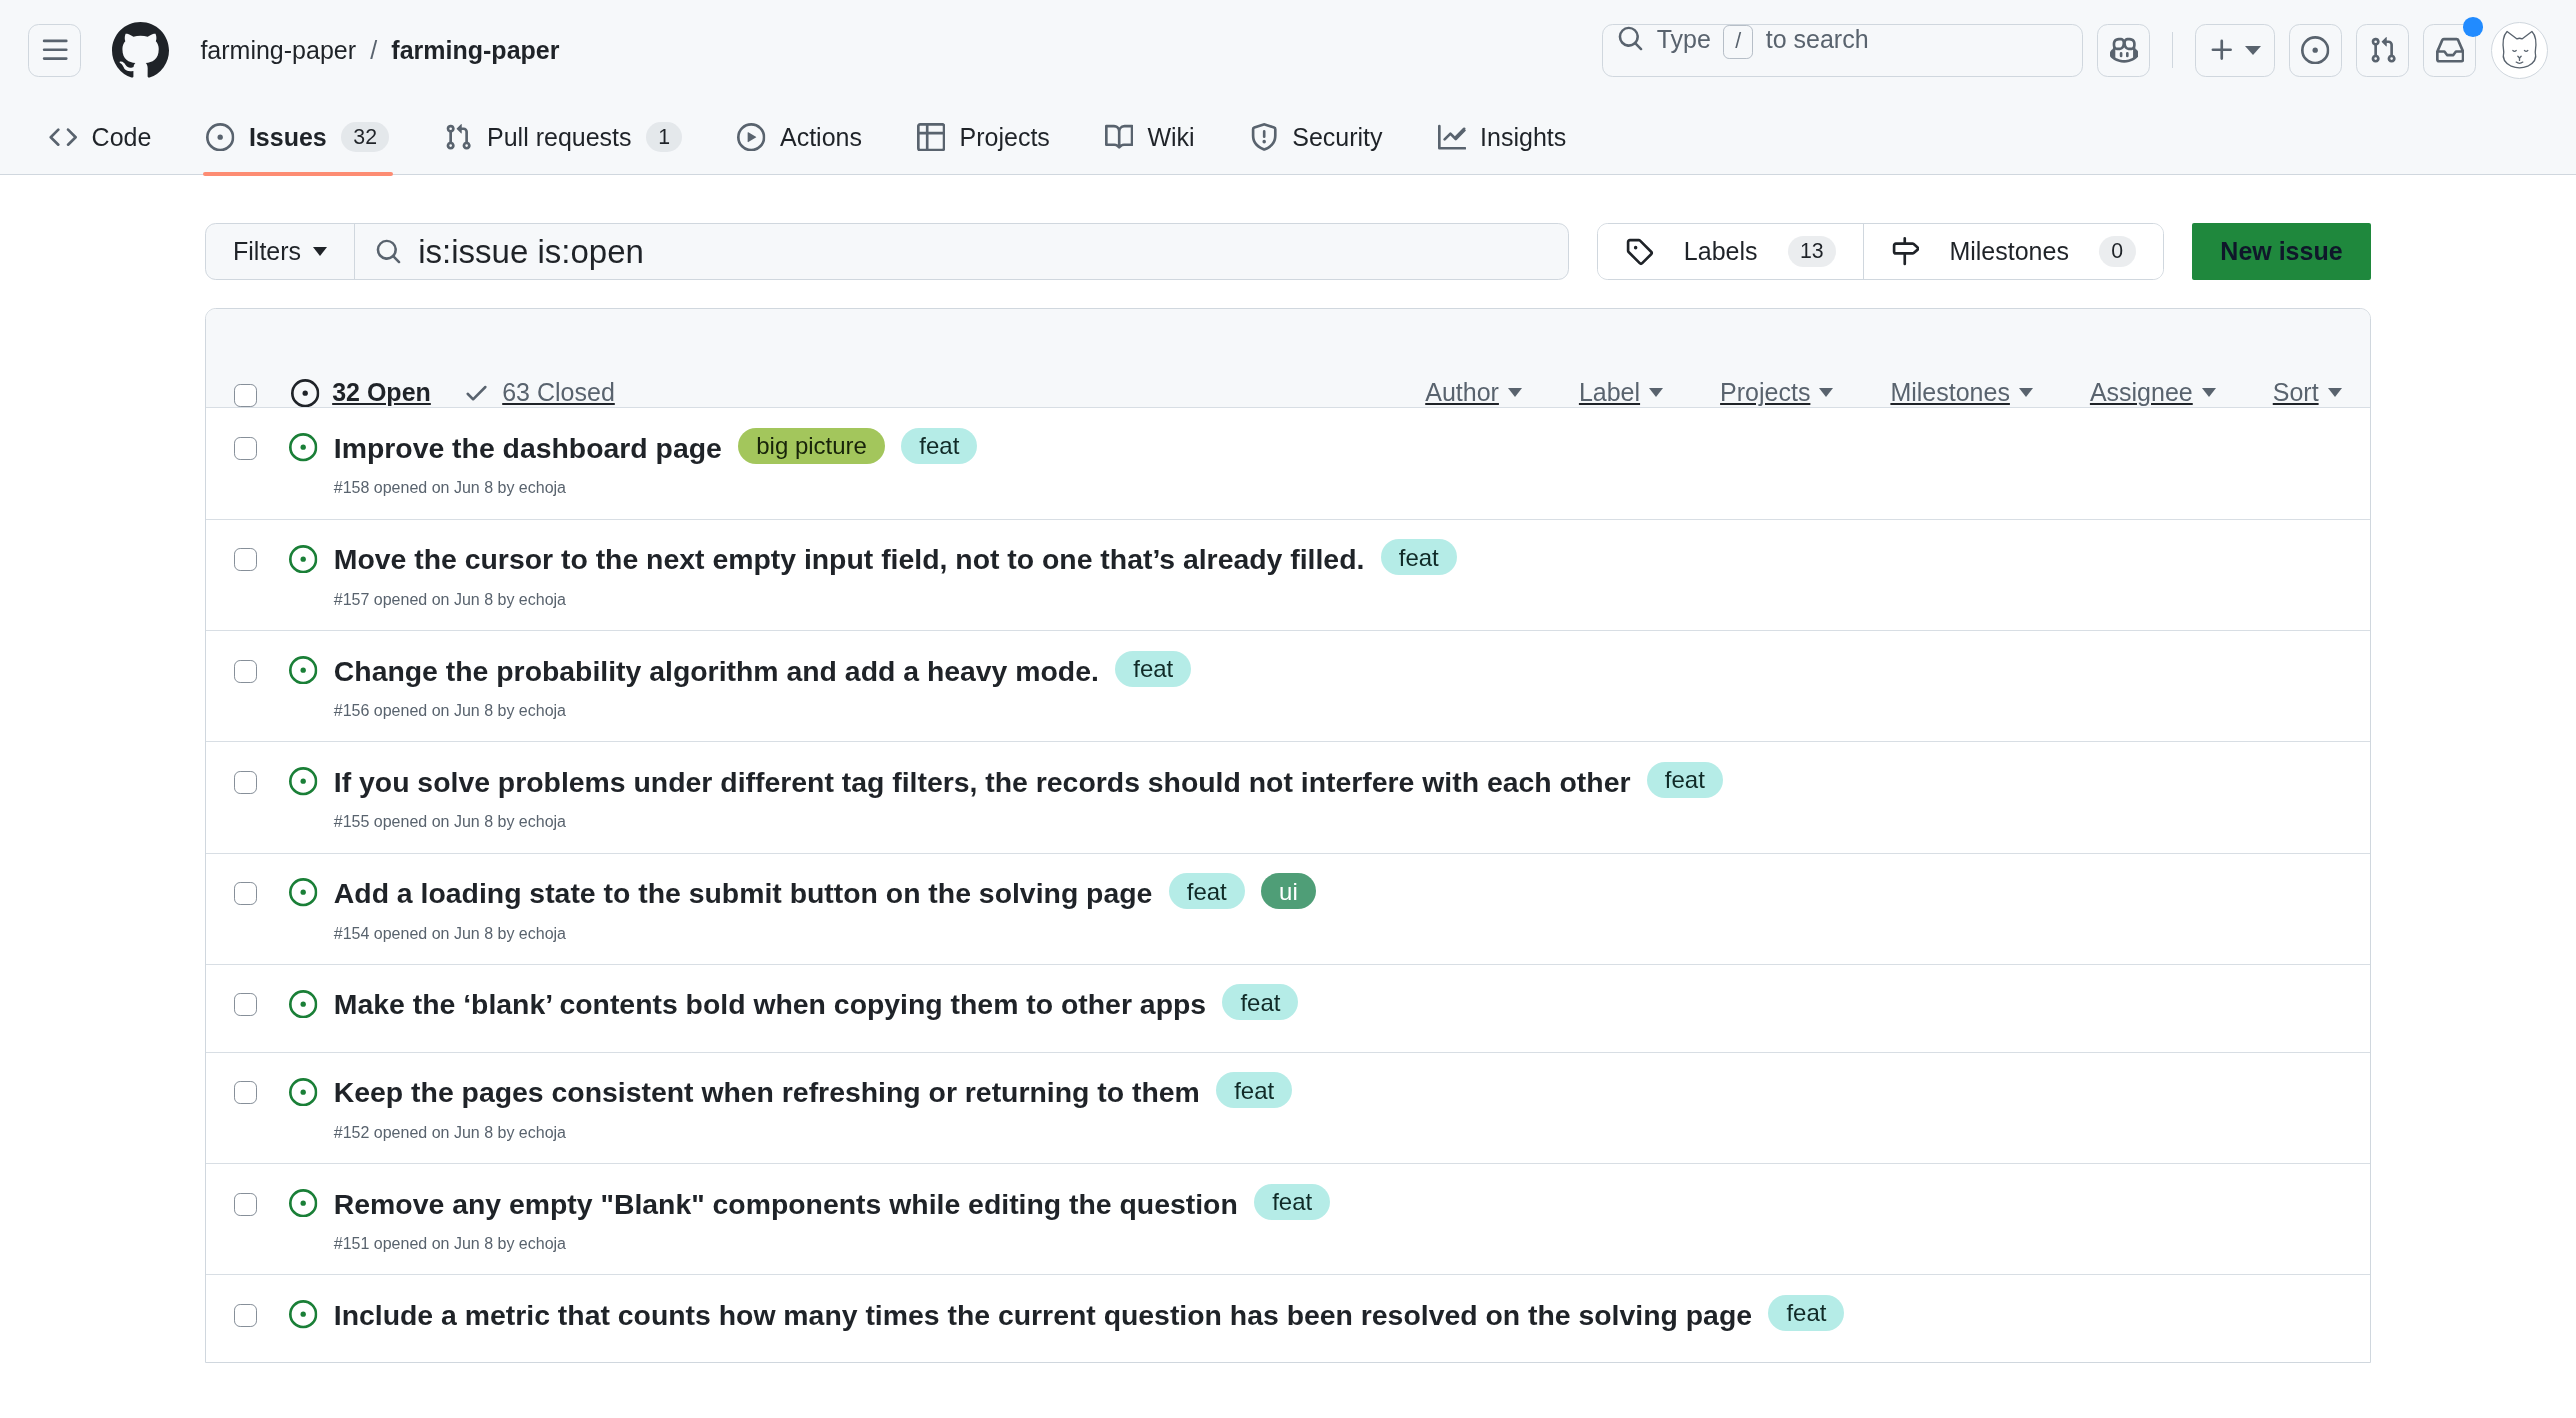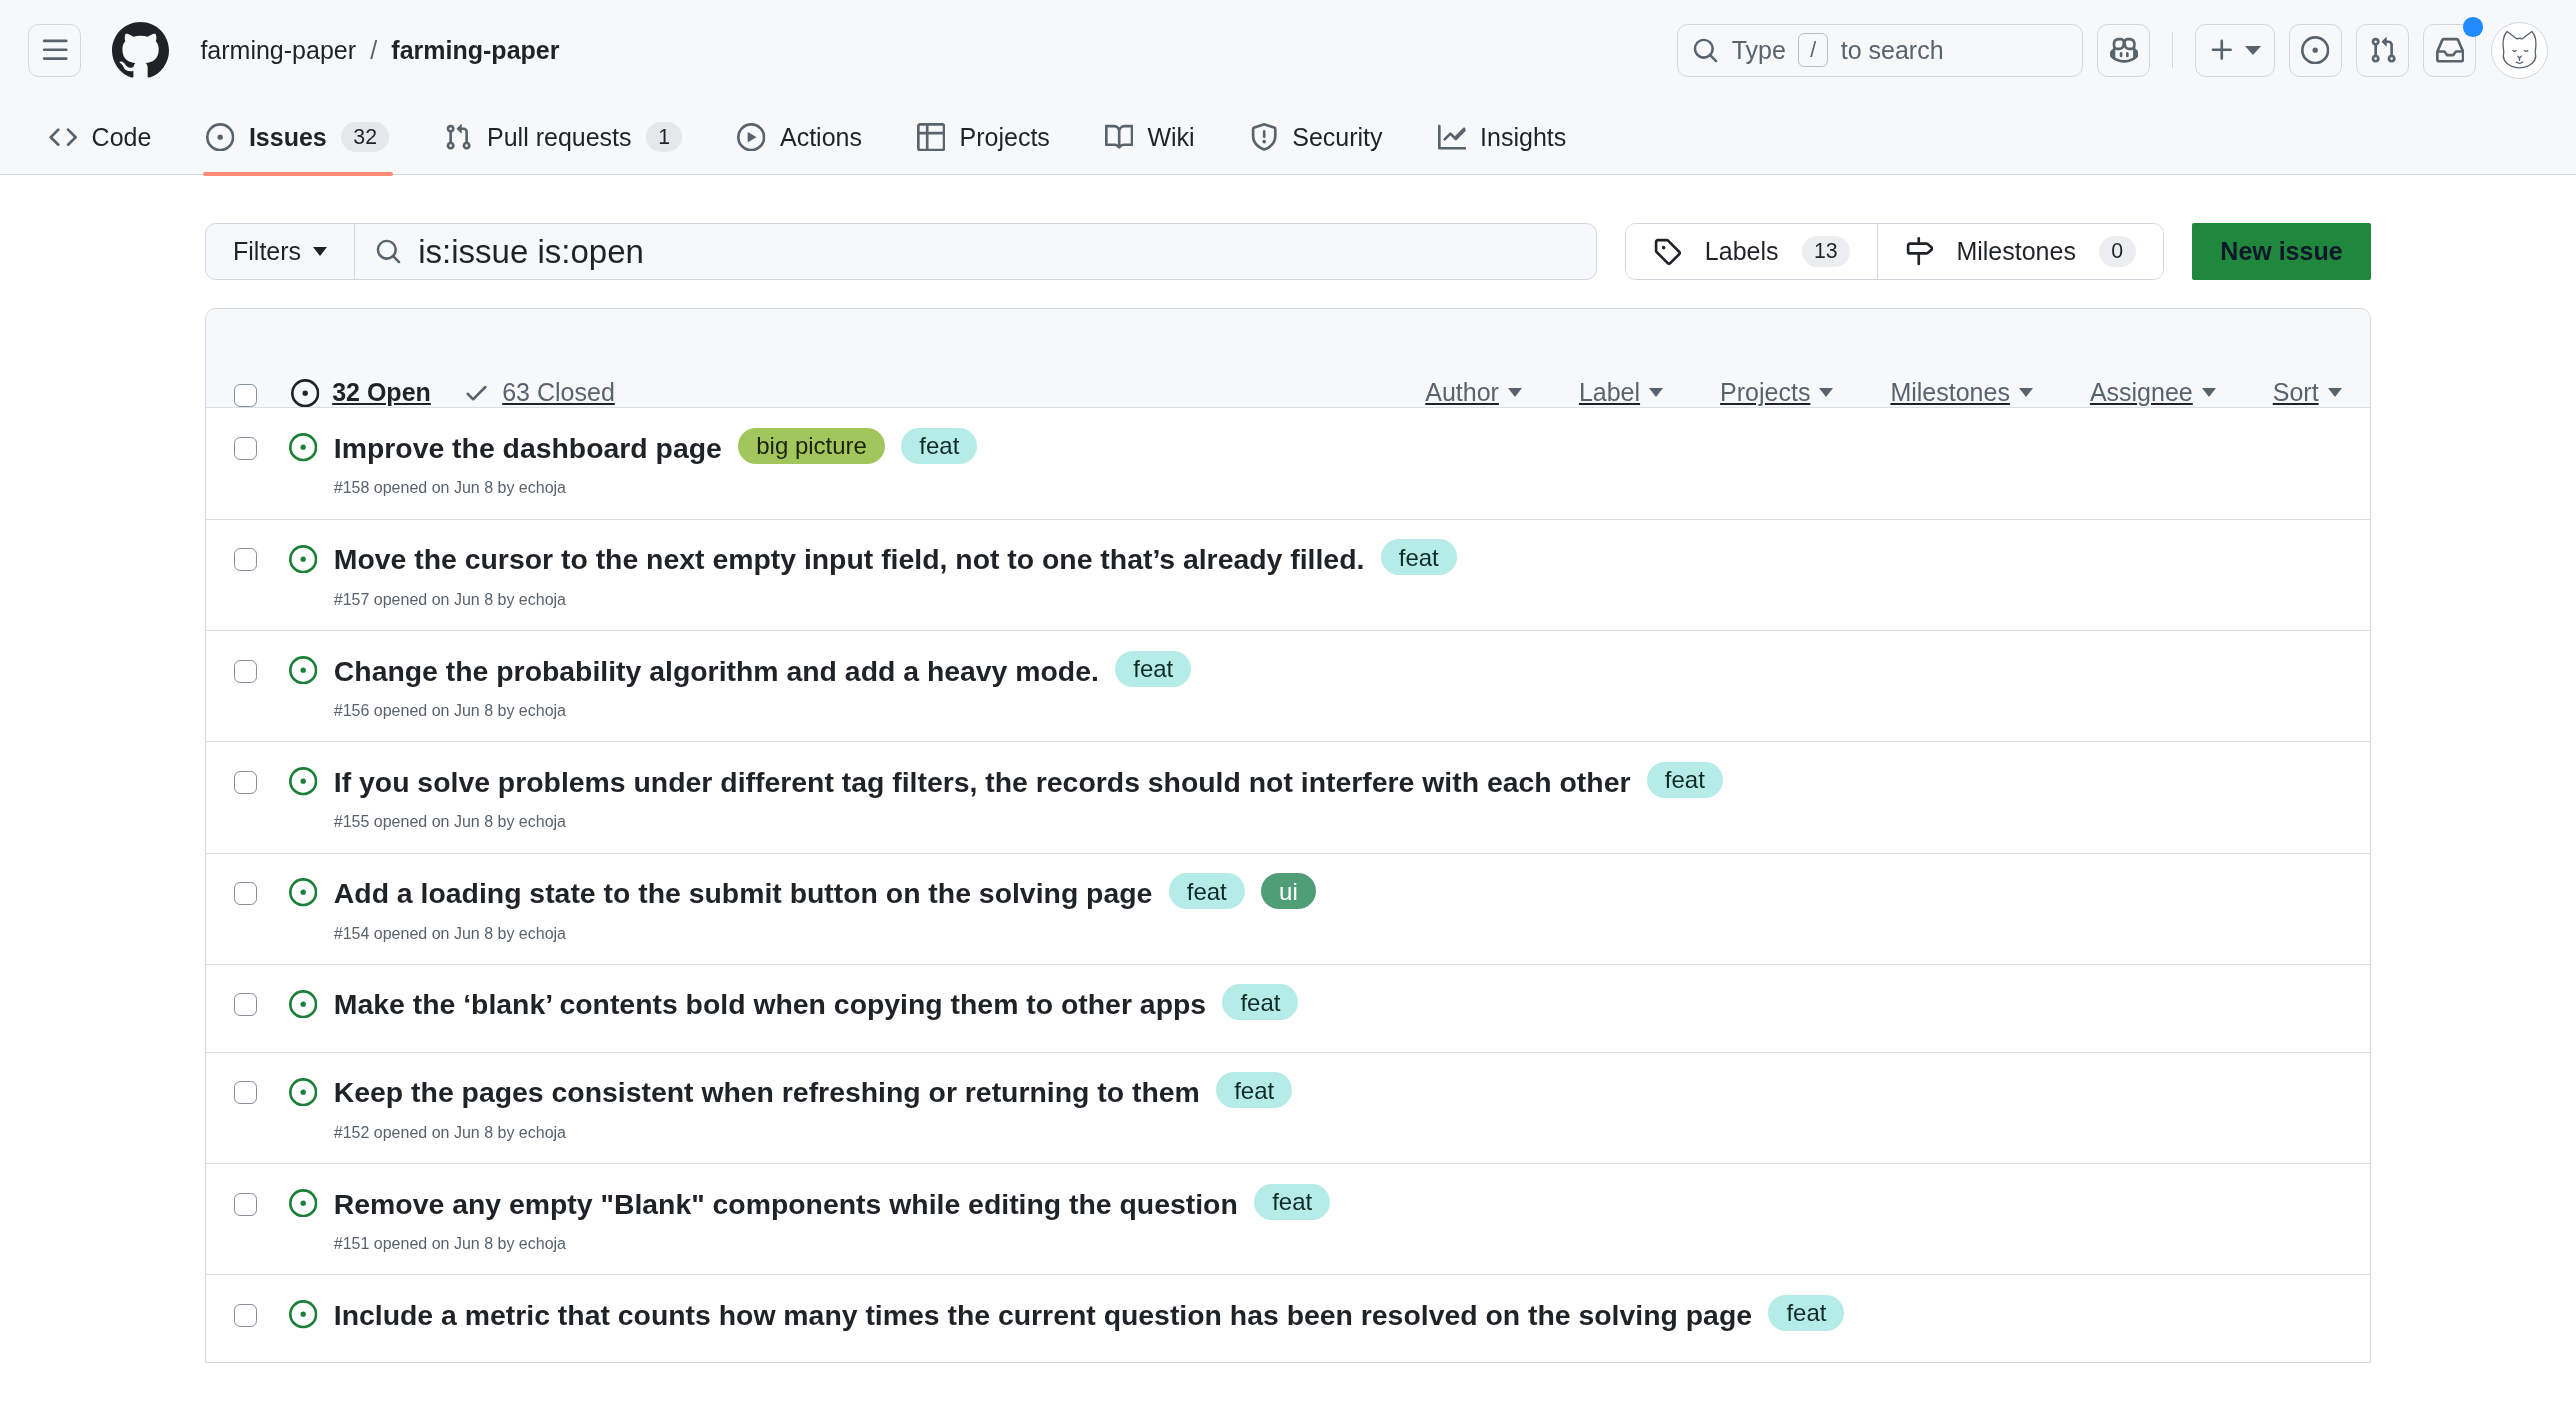--- a/index.html
+++ b/index.html
@@ -19,22 +19,22 @@
     background:transparent; display:flex; align-items:center; justify-content:center;
     color:#59636e; cursor:pointer; padding:0; position:relative;
   }
   .gh-logo { color:#1f2328; display:flex; align-items:center; }
   .crumbs { display:flex; align-items:center; gap:14.2px; font-size:25px; color:#1f2328; }
   .crumbs .sep { color:#59636e; }
   .crumbs .repo { font-weight:700; }
   .crumbs a { text-decoration:none; color:inherit; cursor:pointer; }
   .topbar-right { margin-left:auto; display:flex; align-items:center; gap:14.2px; }
   .gsearch {
-    width:406px; height:53px; border:1.8px solid #d0d7de; border-radius:10.7px; background:#f6f8fa;
-    display:flex; align-items:center; gap:12.4px; padding:0 14.2px; color:#59636e; font-size:25px; cursor:text;
+    width:481px; height:53px; border:1.8px solid #d0d7de; border-radius:10.7px; background:#f6f8fa;
+    display:flex; align-items:flex-start; gap:12.4px; padding:0 14.2px; color:#59636e; font-size:25px; cursor:text;
   }
   .slashkey {
     display:inline-flex; align-items:center; justify-content:center;
     min-width:30px; height:34px; border:1.8px solid #b6bec7; border-radius:6.2px; font-size:21.3px; color:#59636e;
   }
   .vdivider { width:1.8px; height:36px; background:#d0d7de; margin:0 7.1px; }
   .plusbtn { gap:9px; padding:0 12.4px; }
   .caret { width:0; height:0; border-left:8px solid transparent; border-right:8px solid transparent; border-top:9.8px solid currentColor; }
   .notif-dot { position:absolute; top:-7.1px; right:-7.1px; width:19.6px; height:19.6px; border-radius:50%; background:#218bff; }
   .avatar {
@@ -60,21 +60,21 @@
   .toolbar { display:flex; align-items:stretch; gap:28.4px; }
   .filter-group { flex:1; display:flex; border:1.8px solid #d0d7de; border-radius:10.7px; background:#f6f8fa; height:57px; overflow:hidden; }
   .filters-btn { display:flex; align-items:center; gap:12.4px; padding:0 27px; font-size:25px; color:#1f2328; border-right:1.8px solid #d0d7de; cursor:pointer; }
   .filters-btn .caret { border-left-width:7.1px; border-right-width:7.1px; border-top-width:9px; color:#1f2328; }
   .issue-search { flex:1; display:flex; align-items:center; gap:14.2px; padding:0 19.6px; color:#59636e; }
   .issue-search input {
     flex:1; border:none; outline:none; background:transparent; font-size:33px; color:#1f2328;
     font-family:inherit;
   }
   .seg-group { display:flex; border:1.8px solid #d0d7de; border-radius:10.7px; background:#ffffff; height:57px; overflow:hidden; }
-  .seg-btn { display:flex; align-items:center; gap:23px; padding:0 27px; font-size:25px; color:#1f2328; cursor:pointer; background:#fff; border:none; font-family:inherit; }
+  .seg-btn { display:flex; align-items:center; gap:30px; padding:0 27px; font-size:25px; color:#1f2328; cursor:pointer; background:#fff; border:none; font-family:inherit; }
   .seg-btn + .seg-btn { border-left:1.8px solid #d0d7de; }
   .seg-btn .sicon { color:#1f2328; display:flex; }
   .btn-primary {
     height:57px; padding:0 28.4px; background:#1f883d; color:#0f172a; font-size:25px; font-weight:600;
     border:none; border-radius:2px; cursor:pointer; font-family:inherit;
   }
 
   
   .issues-box { margin-top:28.4px; border:1.8px solid #d0d7de; border-radius:10.7px 10.7px 0 0; overflow:hidden; }
   .thead { background:#f6f8fa; display:flex; align-items:flex-end; padding:0 28.4px; height:98px;text-decoration:underline; }

